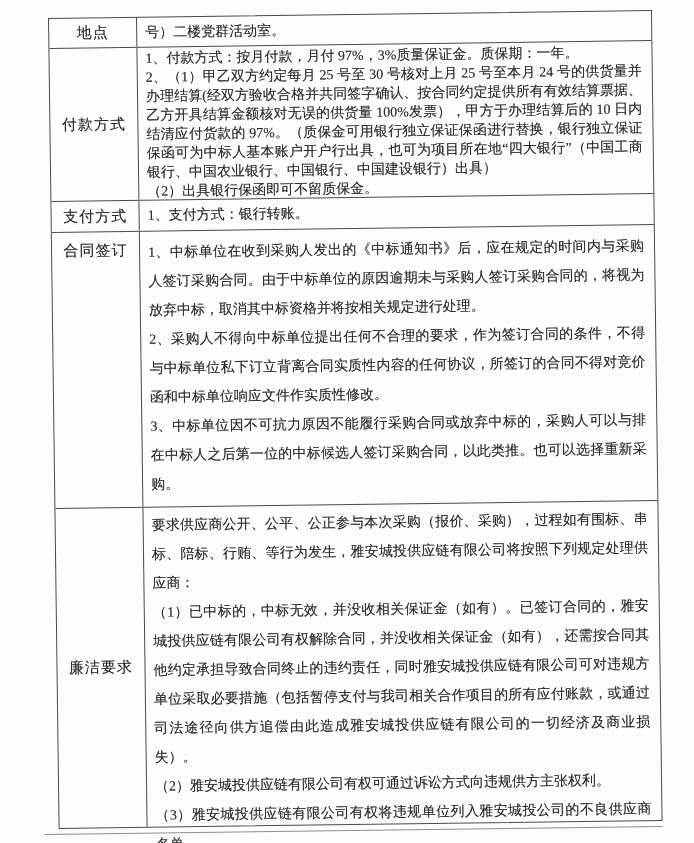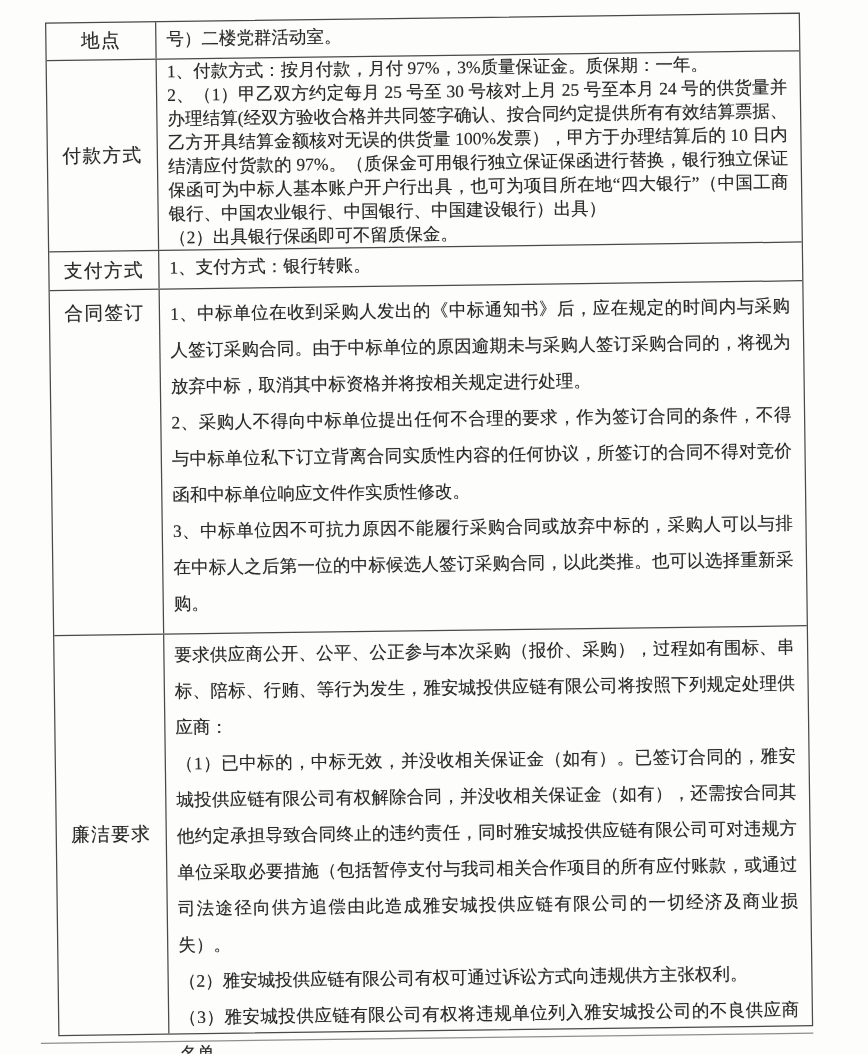--- a/index.html
+++ b/index.html
@@ -8,20 +8,21 @@
     width: 694px;
     height: 843px;
     background: #fdfdfc;
     overflow: hidden;
     font-family: "Liberation Serif", "DejaVu Serif", serif;
   }
   .page {
     position: relative;
     width: 550px;
     height: 843px;
+    margin-left: 12px;
   }
   
   .sheet {
     position: absolute;
     left: 36px;
     top: 18px;
     width: 604px;
     transform: rotate(-0.75deg);
     transform-origin: 0 0;
   }

